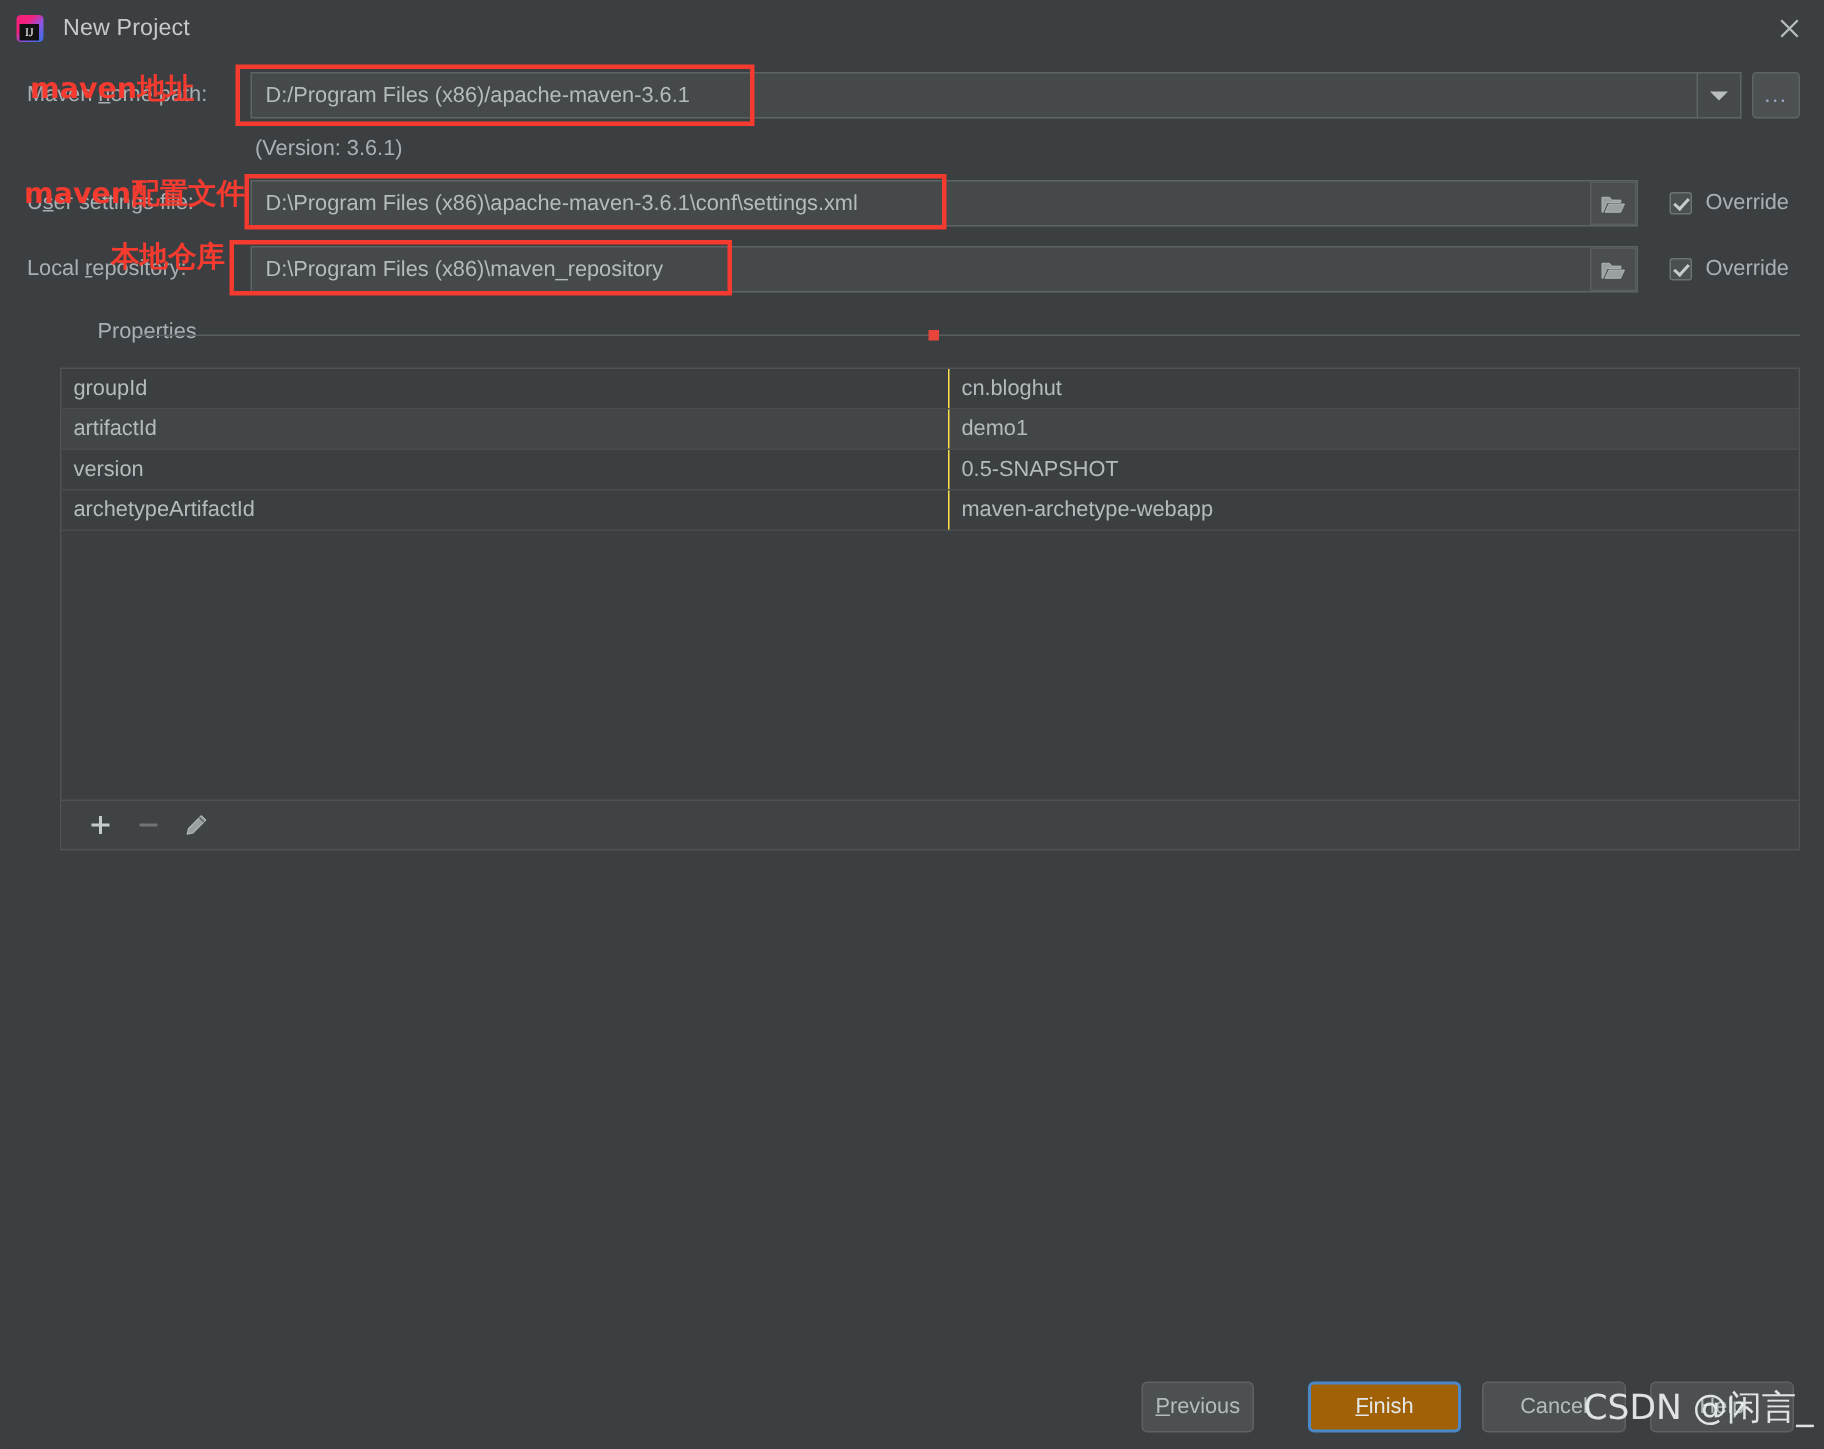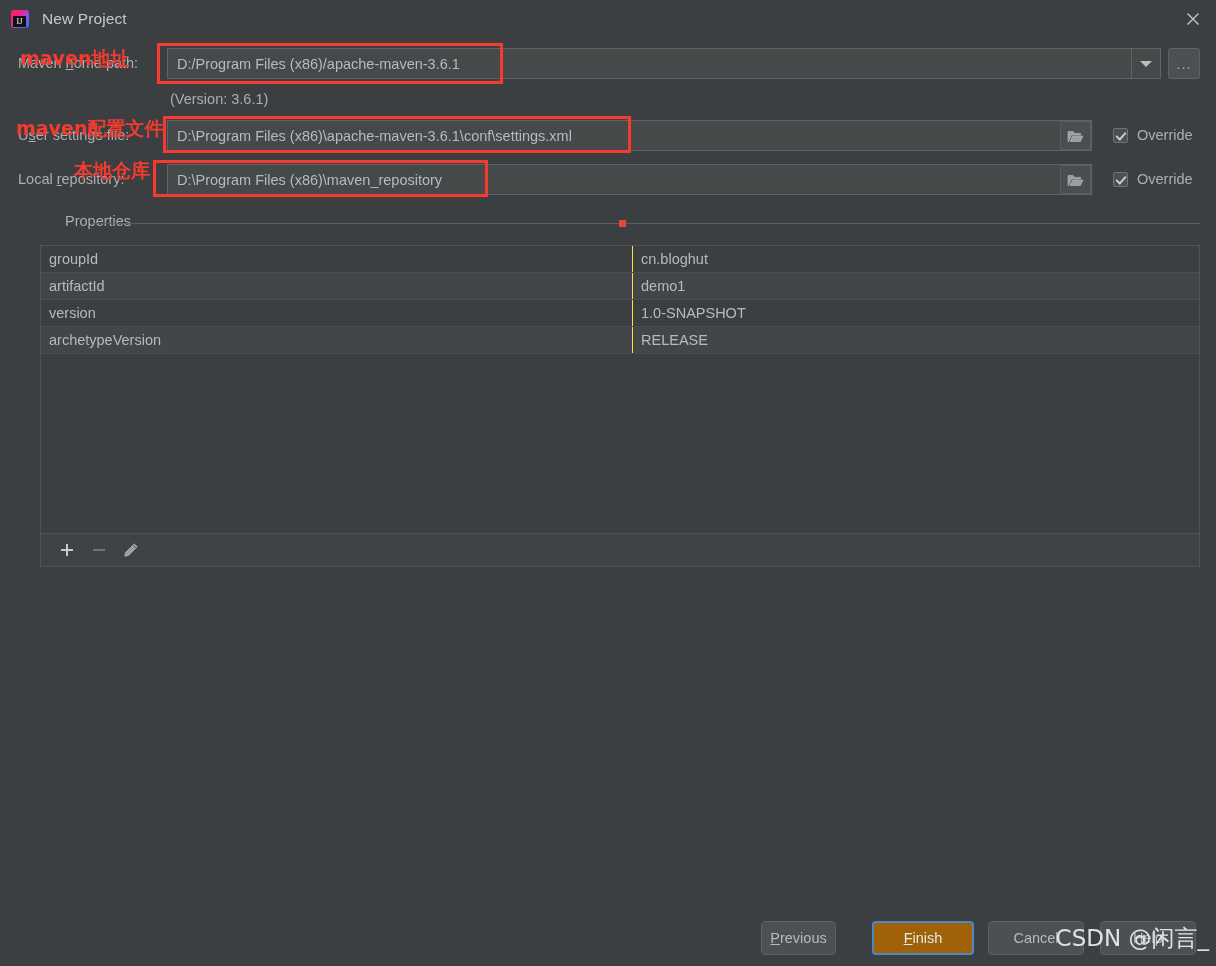--- a/index.html
+++ b/index.html
@@ -350,25 +350,25 @@
           <tr class="">
             <td class="key">groupId</td>
             <td>cn.bloghut</td>
           </tr>
           <tr class="alt">
             <td class="key">artifactId</td>
             <td>demo1</td>
           </tr>
           <tr class="">
             <td class="key">version</td>
-            <td>1.0-SNAPSHOT</td>
+            <td>0.5-SNAPSHOT</td>
           </tr>
-          <tr class="alt">
-            <td class="key">archetypeVersion</td>
-            <td>RELEASE</td>
+          <tr class="">
+            <td class="key">archetypeArtifactId</td>
+            <td>maven-archetype-webapp</td>
           </tr>
           <tr>
             <td colspan="2" class="table-filler" style="height: 127px; border-bottom: none;"></td>
           </tr>
         </tbody>
     </table>
 
     <div class="table-toolbar">
       <div class="tb-btn">
         <svg width="14" height="14" viewBox="0 0 14 14" aria-hidden="true">

